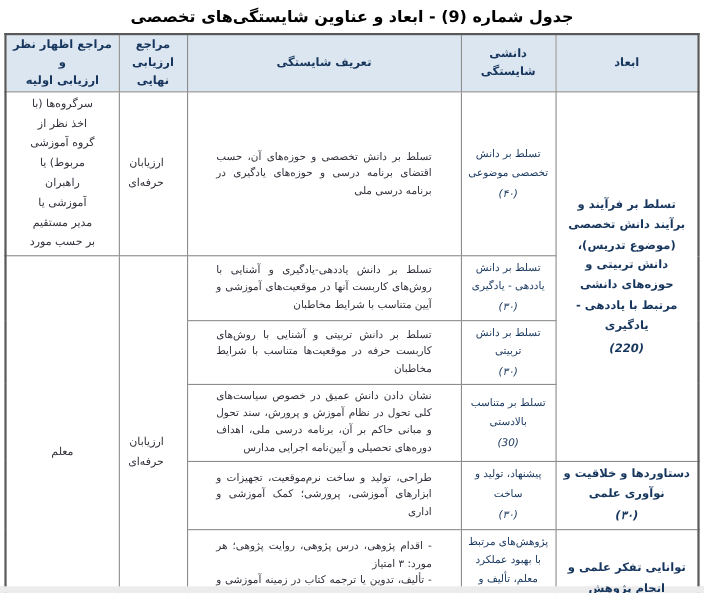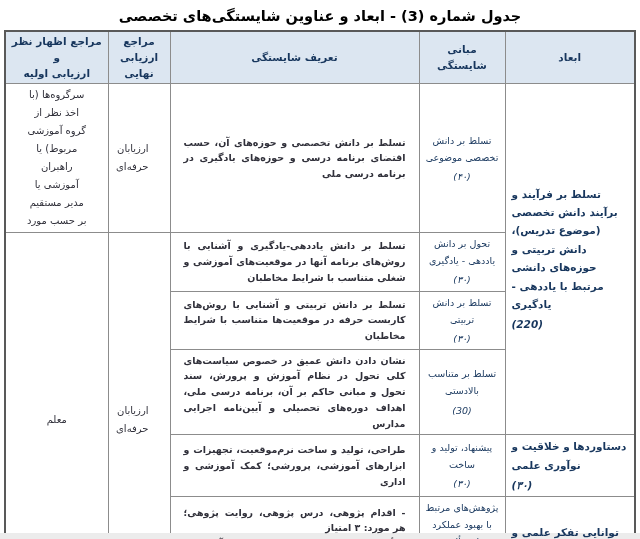--- a/index.html
+++ b/index.html
@@ -41,41 +41,40 @@
     font-size:10.5px;
     font-weight:bold;
     text-align:center;
     line-height:1.5;
     white-space:pre-line;
   }
   td.dim{
     color:#17365d;
     font-weight:bold;
     font-size:10.5px;
-    text-align:left;
+    text-align:center;
     line-height:1.75;
     padding:2px 6px;
   }
   td.comp{
     color:#17365d;
     font-size:9.5px;
     text-align:center;
     line-height:1.8;
     padding:2px 5px;
   }
   .score-line{margin-top:2px;font-style:italic;}
   td.def{
     color:#30303a;
     font-size:9.5px;
     text-align:justify;
     text-align-last:right;
     line-height:1.65;
     white-space:pre-line;
-    padding:3px 13px;
-    font-weight:bold;
+    padding:3px 26px;
   }
   td.eval{
     color:#30303a;
     font-size:10px;
     text-align:center;
     line-height:1.8;
     padding:2px 21px;
   }
   
   tr.hr{height:31px;}
@@ -93,34 +92,34 @@
   col.c-init{width:103px;}
   .bottom-strip{
     width:640px;height:6px;background:#ececec;
   }
 </style>
 </head>
 <body>
 
 <div class="page">
 
-  <div class="title">جدول شماره (3) - ابعاد و عناوین شایستگی‌های تخصصی</div>
+  <div class="title">جدول شماره (9) - ابعاد و عناوین شایستگی‌های تخصصی</div>
 
   <table class="grid">
     <colgroup>
       <col class="c-dim">
         <col class="c-comp">
         <col class="c-def">
         <col class="c-final">
         <col class="c-init">
     </colgroup>
     <thead>
       <tr class="hr">
         <th>ابعاد</th>
-        <th>مبانی شایستگی</th>
+        <th>دانشی شایستگی</th>
         <th>تعریف شایستگی</th>
         <th>مراجع
 ارزیابی نهایی</th>
         <th>مراجع اظهار نظر و
 ارزیابی اولیه</th>
       </tr>
     </thead>
     <tbody>
       <tr class="r1">
         <td class="dim" rowspan="4">
@@ -131,24 +130,24 @@
         <td class="comp">
           <div>تسلط بر دانش تخصصی موضوعی</div>
           <div class="score-line">(۴۰)</div>
         </td>
         <td class="def">تسلط بر دانش تخصصی و حوزه‌های آن، حسب اقتضای برنامه درسی و حوزه‌های یادگیری در برنامه درسی ملی</td>
         <td class="eval">ارزیابان حرفه‌ای</td>
         <td class="eval">سرگروه‌ها (با اخذ نظر از گروه آموزشی مربوط) یا راهبران آموزشی یا مدیر مستقیم بر حسب مورد</td>
       </tr>
       <tr class="r2">
         <td class="comp">
-          <div>تحول بر دانش یاددهی - یادگیری</div>
+          <div>تسلط بر دانش یاددهی - یادگیری</div>
           <div class="score-line">(۳۰)</div>
         </td>
-        <td class="def">تسلط بر دانش یاددهی-یادگیری و آشنایی با روش‌های برنامه آنها در موقعیت‌های آموزشی و شغلی متناسب با شرایط مخاطبان</td>
+        <td class="def">تسلط بر دانش یاددهی-یادگیری و آشنایی با روش‌های کاربست آنها در موقعیت‌های آموزشی و آیین متناسب با شرایط مخاطبان</td>
         <td class="eval" rowspan="5">ارزیابان حرفه‌ای</td>
         <td class="eval" rowspan="5">معلم</td>
       </tr>
       <tr class="r3">
         <td class="comp">
           <div>تسلط بر دانش تربیتی</div>
           <div class="score-line">(۳۰)</div>
         </td>
         <td class="def">تسلط بر دانش تربیتی و آشنایی با روش‌های کاربست حرفه در موقعیت‌ها متناسب با شرایط مخاطبان</td>
       </tr>

